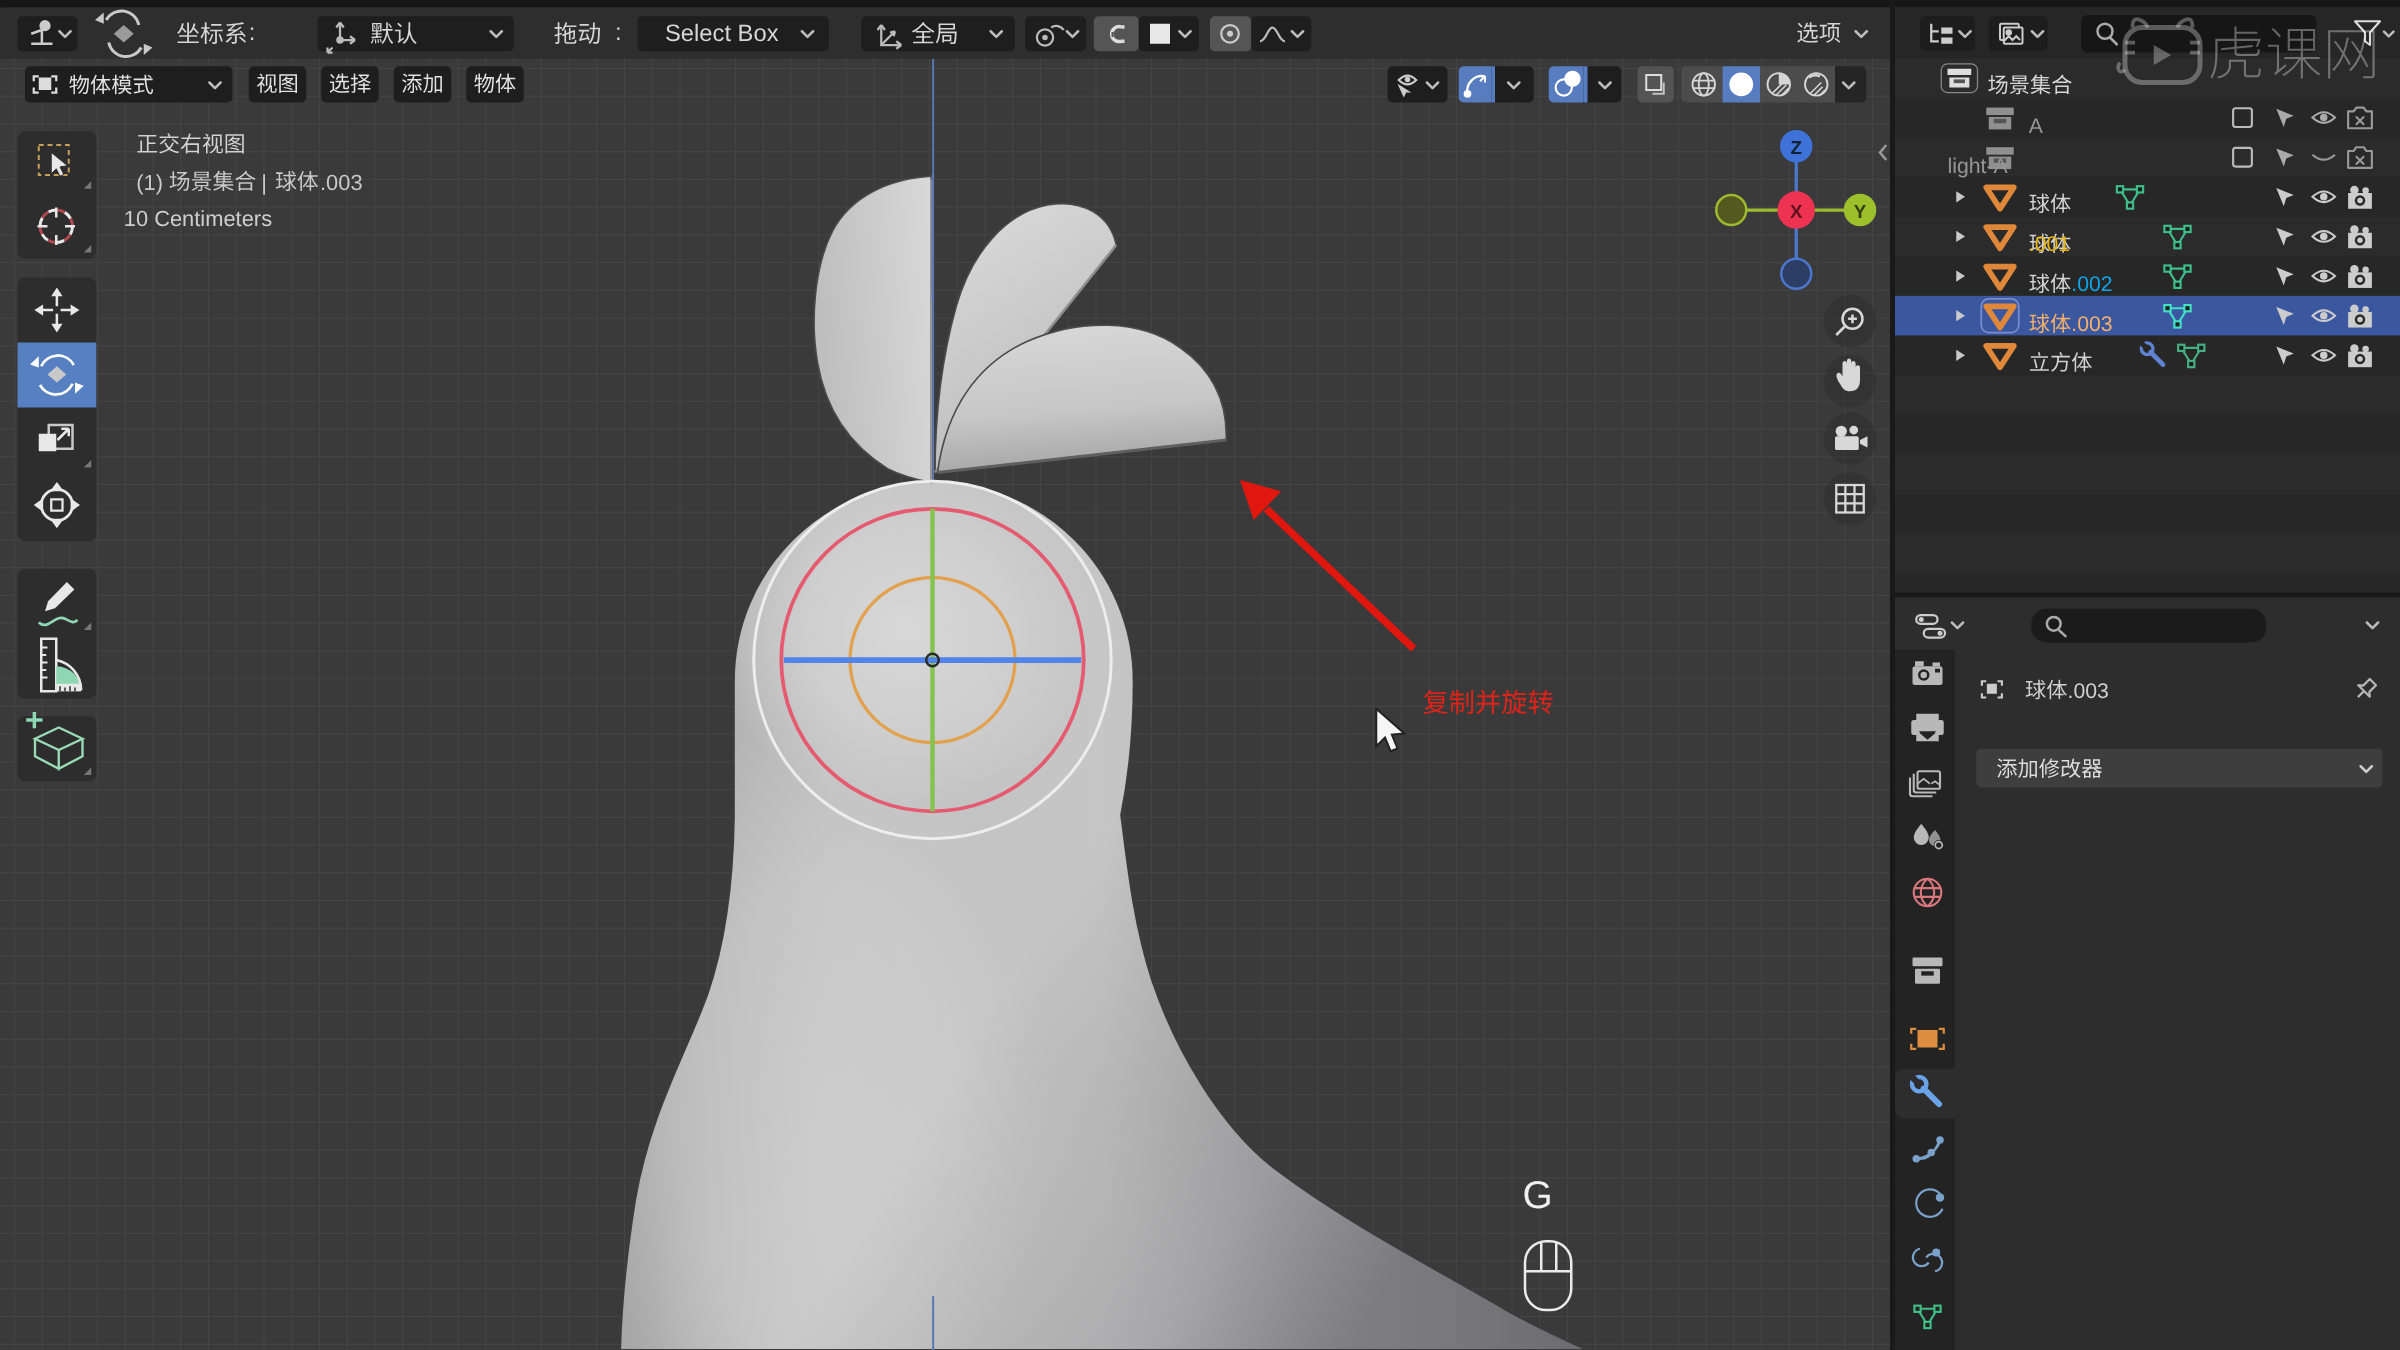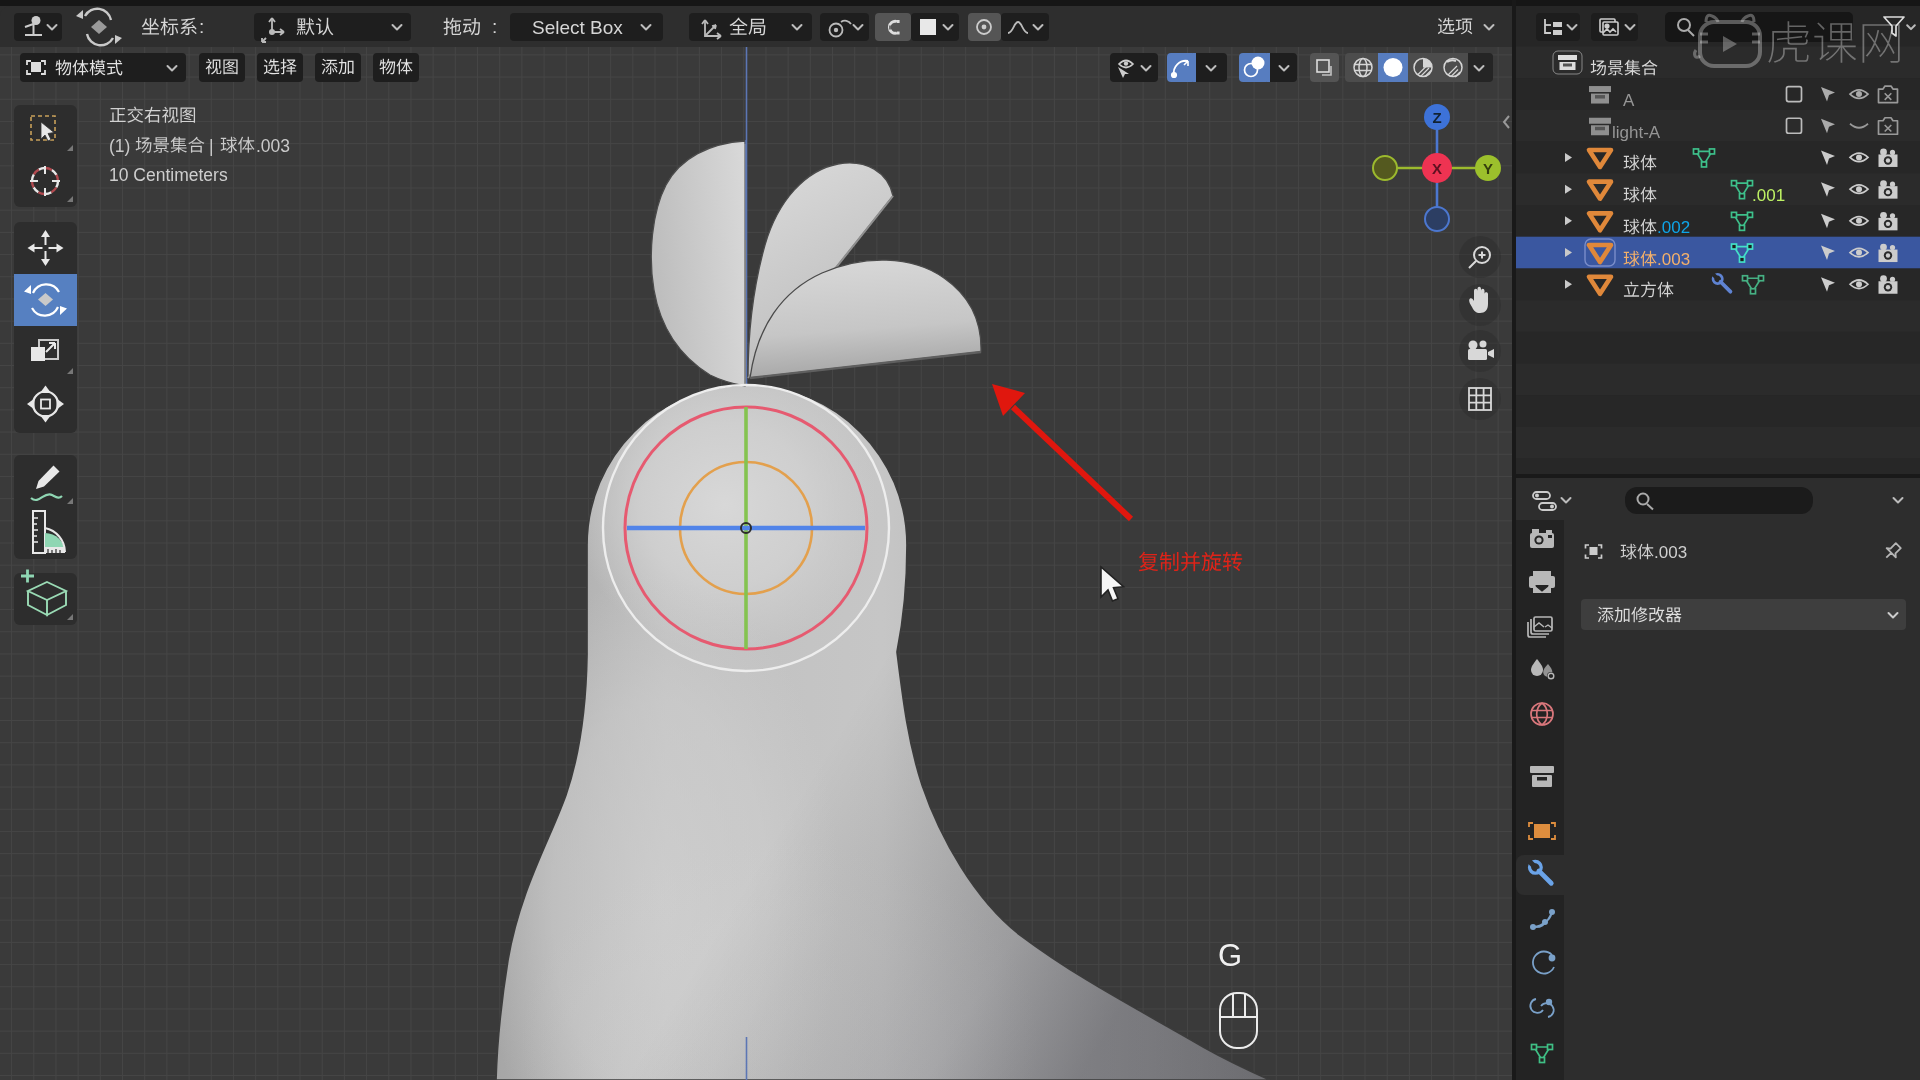--- a/index.html
+++ b/index.html
@@ -219,21 +219,21 @@
     <use href="#g22" transform="translate(17.5,15.4) scale(0.01750)" fill="#c9c9c9"></use>
     <use href="#g23" transform="translate(35.0,15.4) scale(0.01750)" fill="#c9c9c9"></use>
     <use href="#g24" transform="translate(52.5,15.4) scale(0.01750)" fill="#c9c9c9"></use>
   </svg>
 <div style="position:absolute;left:209px;top:136px;font:normal 17.5px 'Liberation Sans',sans-serif;color:#c9c9c9;white-space:pre">|</div>
 <svg style="position:absolute;left:220px;top:136px" width="37" height="20">
     <use href="#g25" transform="translate(0.0,15.4) scale(0.01750)" fill="#c9c9c9"></use>
     <use href="#g26" transform="translate(17.5,15.4) scale(0.01750)" fill="#c9c9c9"></use>
   </svg>
 <div style="position:absolute;left:256px;top:136px;font:normal 17.5px 'Liberation Sans',sans-serif;color:#c9c9c9;white-space:pre">.003</div>
-<div style="position:absolute;left:109px;top:165px;font:normal 17.5px 'Liberation Sans',sans-serif;color:#cecece;white-space:pre">10 Centimeters</div>
+<div style="position:absolute;left:99px;top:165px;font:normal 17.5px 'Liberation Sans',sans-serif;color:#cecece;white-space:pre">10 Centimeters</div>
 <svg class="abs" style="left:0;top:47px" width="1512" height="45" viewBox="0 47 1512 45">
     <rect x="20" y="53" width="166" height="29" rx="4" fill="#1e1e1e"></rect>
     <g stroke="#ddd" stroke-width="1.8" fill="none">
       <path d="M31 61 h-4 v4 M41 61 h4 v4 M31 74 h-4 v-4 M41 74 h4 v-4"></path>
     </g>
     <rect x="31" y="62" width="10" height="10" fill="#ddd"></rect>
     <path d="M167.5 66.0 l4.5 4.5 l4.5 -4.5" stroke="#bdbdbd" stroke-width="2" fill="none" stroke-linecap="round" stroke-linejoin="round"></path>
     <rect x="199" y="53" width="46" height="29" rx="4" fill="#1e1e1e"></rect>
     <rect x="257" y="53" width="46" height="29" rx="4" fill="#1e1e1e"></rect>
     <rect x="315" y="53" width="46" height="29" rx="4" fill="#1e1e1e"></rect>
@@ -555,30 +555,30 @@
     <circle cx="1888" cy="287.25" r="4.2" fill="#2a2a2a"></circle>
     <circle cx="1888" cy="287.25" r="2.2" fill="#ccc"></circle>
   </svg>
 <svg style="position:absolute;left:1590px;top:59.35px" width="70" height="19">
     <use href="#g21" transform="translate(0,15.0) scale(0.01700)" fill="#d8d8d8"></use>
     <use href="#g22" transform="translate(17,15.0) scale(0.01700)" fill="#d8d8d8"></use>
     <use href="#g23" transform="translate(34,15.0) scale(0.01700)" fill="#d8d8d8"></use>
     <use href="#g24" transform="translate(51,15.0) scale(0.01700)" fill="#d8d8d8"></use>
   </svg>
 <div style="position:absolute;left:1623px;top:91.05px;font:normal 17px 'Liberation Sans',sans-serif;color:#969696;white-space:pre">A</div>
-<div style="position:absolute;left:1612px;top:122.75px;font:normal 17px 'Liberation Sans',sans-serif;color:#969696;white-space:pre">light-A</div>
+<div style="position:absolute;left:1558px;top:122.75px;font:normal 17px 'Liberation Sans',sans-serif;color:#969696;white-space:pre">light-A</div>
 <svg style="position:absolute;left:1623px;top:154.45px" width="36" height="19">
     <use href="#g25" transform="translate(0,15.0) scale(0.01700)" fill="#d2d2d2"></use>
     <use href="#g26" transform="translate(17,15.0) scale(0.01700)" fill="#d2d2d2"></use>
   </svg>
 <svg style="position:absolute;left:1623px;top:186.15px" width="36" height="19">
     <use href="#g25" transform="translate(0,15.0) scale(0.01700)" fill="#d2d2d2"></use>
     <use href="#g26" transform="translate(17,15.0) scale(0.01700)" fill="#d2d2d2"></use>
   </svg>
-<div style="position:absolute;left:1752px;top:186.15px;font:normal 17px 'Liberation Sans',sans-serif;color:#bef264;white-space:pre">.001</div>
+<div style="position:absolute;left:1623px;top:186.15px;font:normal 17px 'Liberation Sans',sans-serif;color:#eab308;white-space:pre">.001</div>
 <svg style="position:absolute;left:1623px;top:217.85px" width="36" height="19">
     <use href="#g25" transform="translate(0,15.0) scale(0.01700)" fill="#d2d2d2"></use>
     <use href="#g26" transform="translate(17,15.0) scale(0.01700)" fill="#d2d2d2"></use>
   </svg>
 <div style="position:absolute;left:1657px;top:217.85px;font:normal 17px 'Liberation Sans',sans-serif;color:#0ea5e9;white-space:pre">.002</div>
 <svg style="position:absolute;left:1623px;top:249.54999999999998px" width="36" height="19">
     <use href="#g25" transform="translate(0,15.0) scale(0.01700)" fill="#f3b06a"></use>
     <use href="#g26" transform="translate(17,15.0) scale(0.01700)" fill="#f3b06a"></use>
   </svg>
 <div style="position:absolute;left:1657px;top:249.54999999999998px;font:normal 17px 'Liberation Sans',sans-serif;color:#f3b06a;white-space:pre">.003</div>

